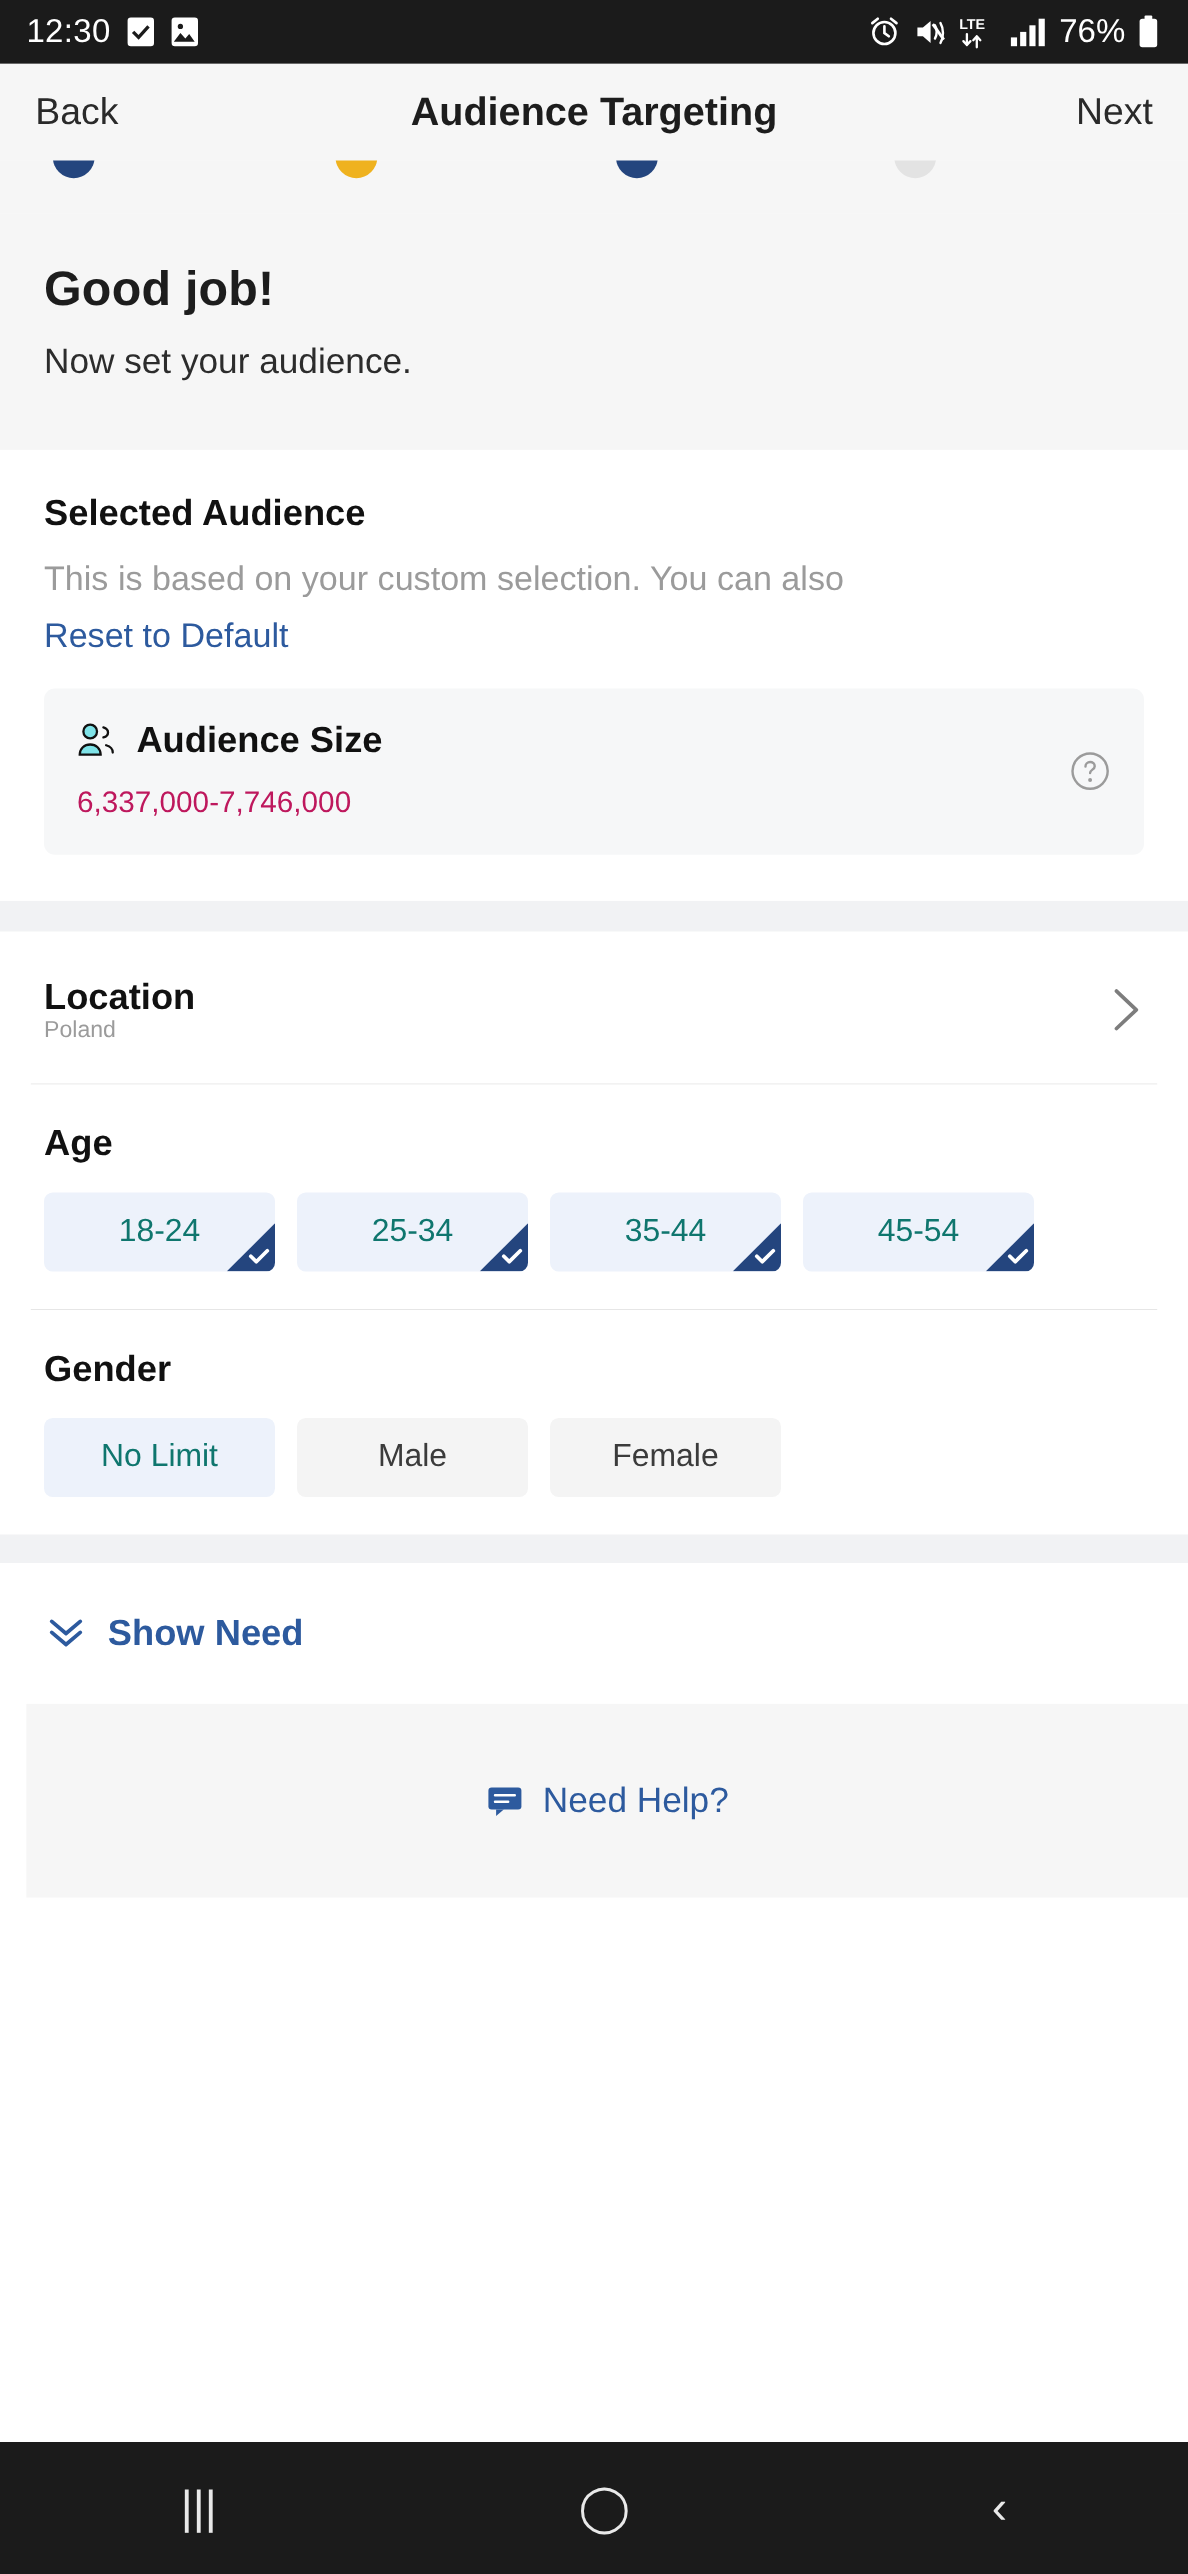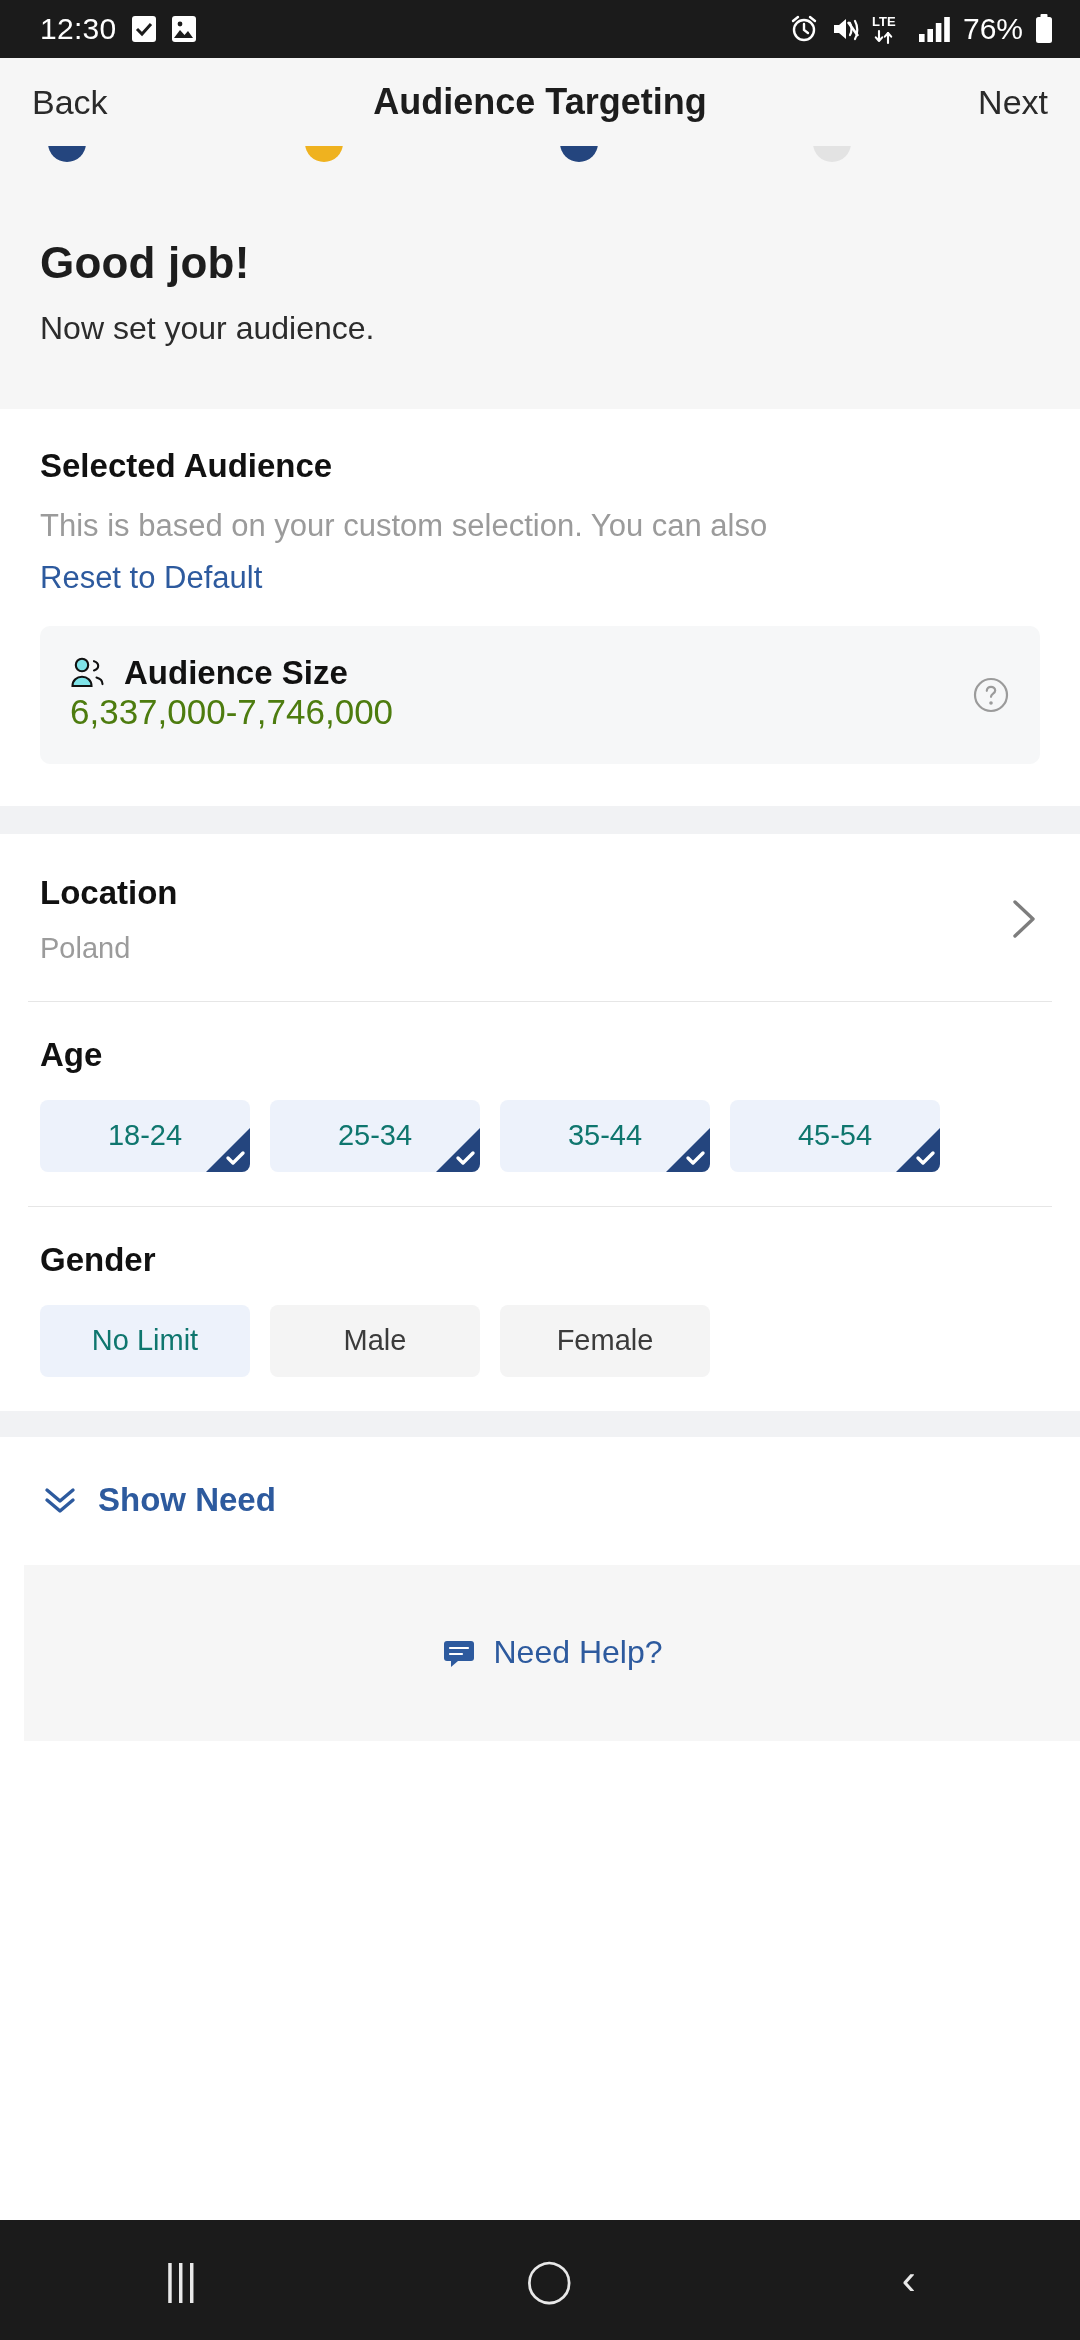--- a/index.html
+++ b/index.html
@@ -8,21 +8,21 @@
     background:#ffffff;
     font-family:"Liberation Sans", sans-serif;
     overflow:hidden;
   }
   #screen { position:relative; width:1080px; height:2340px; background:#ffffff; }
 
   
   .statusbar{
     height:58px; background:#1b1b1b; color:#ffffff;
     display:flex; align-items:center; justify-content:space-between;
-    padding:0 26px 0 40px;
+    padding:0 26px 0 24px;
   }
   .sb-left{ display:flex; align-items:center; gap:14px; }
   .sb-time{ font-size:30px; letter-spacing:.3px; }
   .sb-right{ display:flex; align-items:center; gap:11px; }
   .sb-batt-text{ font-size:30px; margin-left:0; }
   .icn{ display:inline-flex; align-items:center; justify-content:center; }
 
   
   .navbar{
     height:88px; background:#f6f6f6;
@@ -62,30 +62,30 @@
   .gap{ height:28px; background:#f1f2f4; }
   .gap.sm{ height:26px; }
 
   
   .aud-box{
     margin-top:30px; background:#f6f7f8; border-radius:10px;
     padding:28px 30px 32px 30px; position:relative;
   }
   .aud-head{ display:flex; align-items:center; gap:16px; }
   .aud-head .label{ font-size:33px; font-weight:bold; color:#111; }
-  .aud-value{ font-size:35px; color:#4d7c0f; }
+  .aud-value{ font-size:27px; color:#be185d; margin-top:22px; }
   .help-icon{ position:absolute; right:30px; top:50%; transform:translateY(-50%); }
 
   
   .loc-row{
     display:flex; align-items:center; justify-content:space-between;
     padding:40px 40px 36px 40px; background:#fff;
   }
   .loc-label{ font-size:33px; font-weight:bold; color:#111; }
-  .loc-value{ font-size:29px; color:#9b9b9b; margin-top:20px; }
+  .loc-value{ font-size:21px; color:#9b9b9b; }
   .chev{ color:#8b8b8b; }
 
   .divider{ height:1px; background:#e6e6e6; margin:0 28px; }
 
   
   .sec{ padding:34px 40px 34px 40px; background:#fff; }
   .sec h3{ font-size:33px; font-weight:bold; color:#111; margin-bottom:26px; }
   .chips{ display:flex; flex-wrap:wrap; gap:18px 20px; }
   .chip{
     position:relative; width:210px; height:72px; border-radius:8px;

